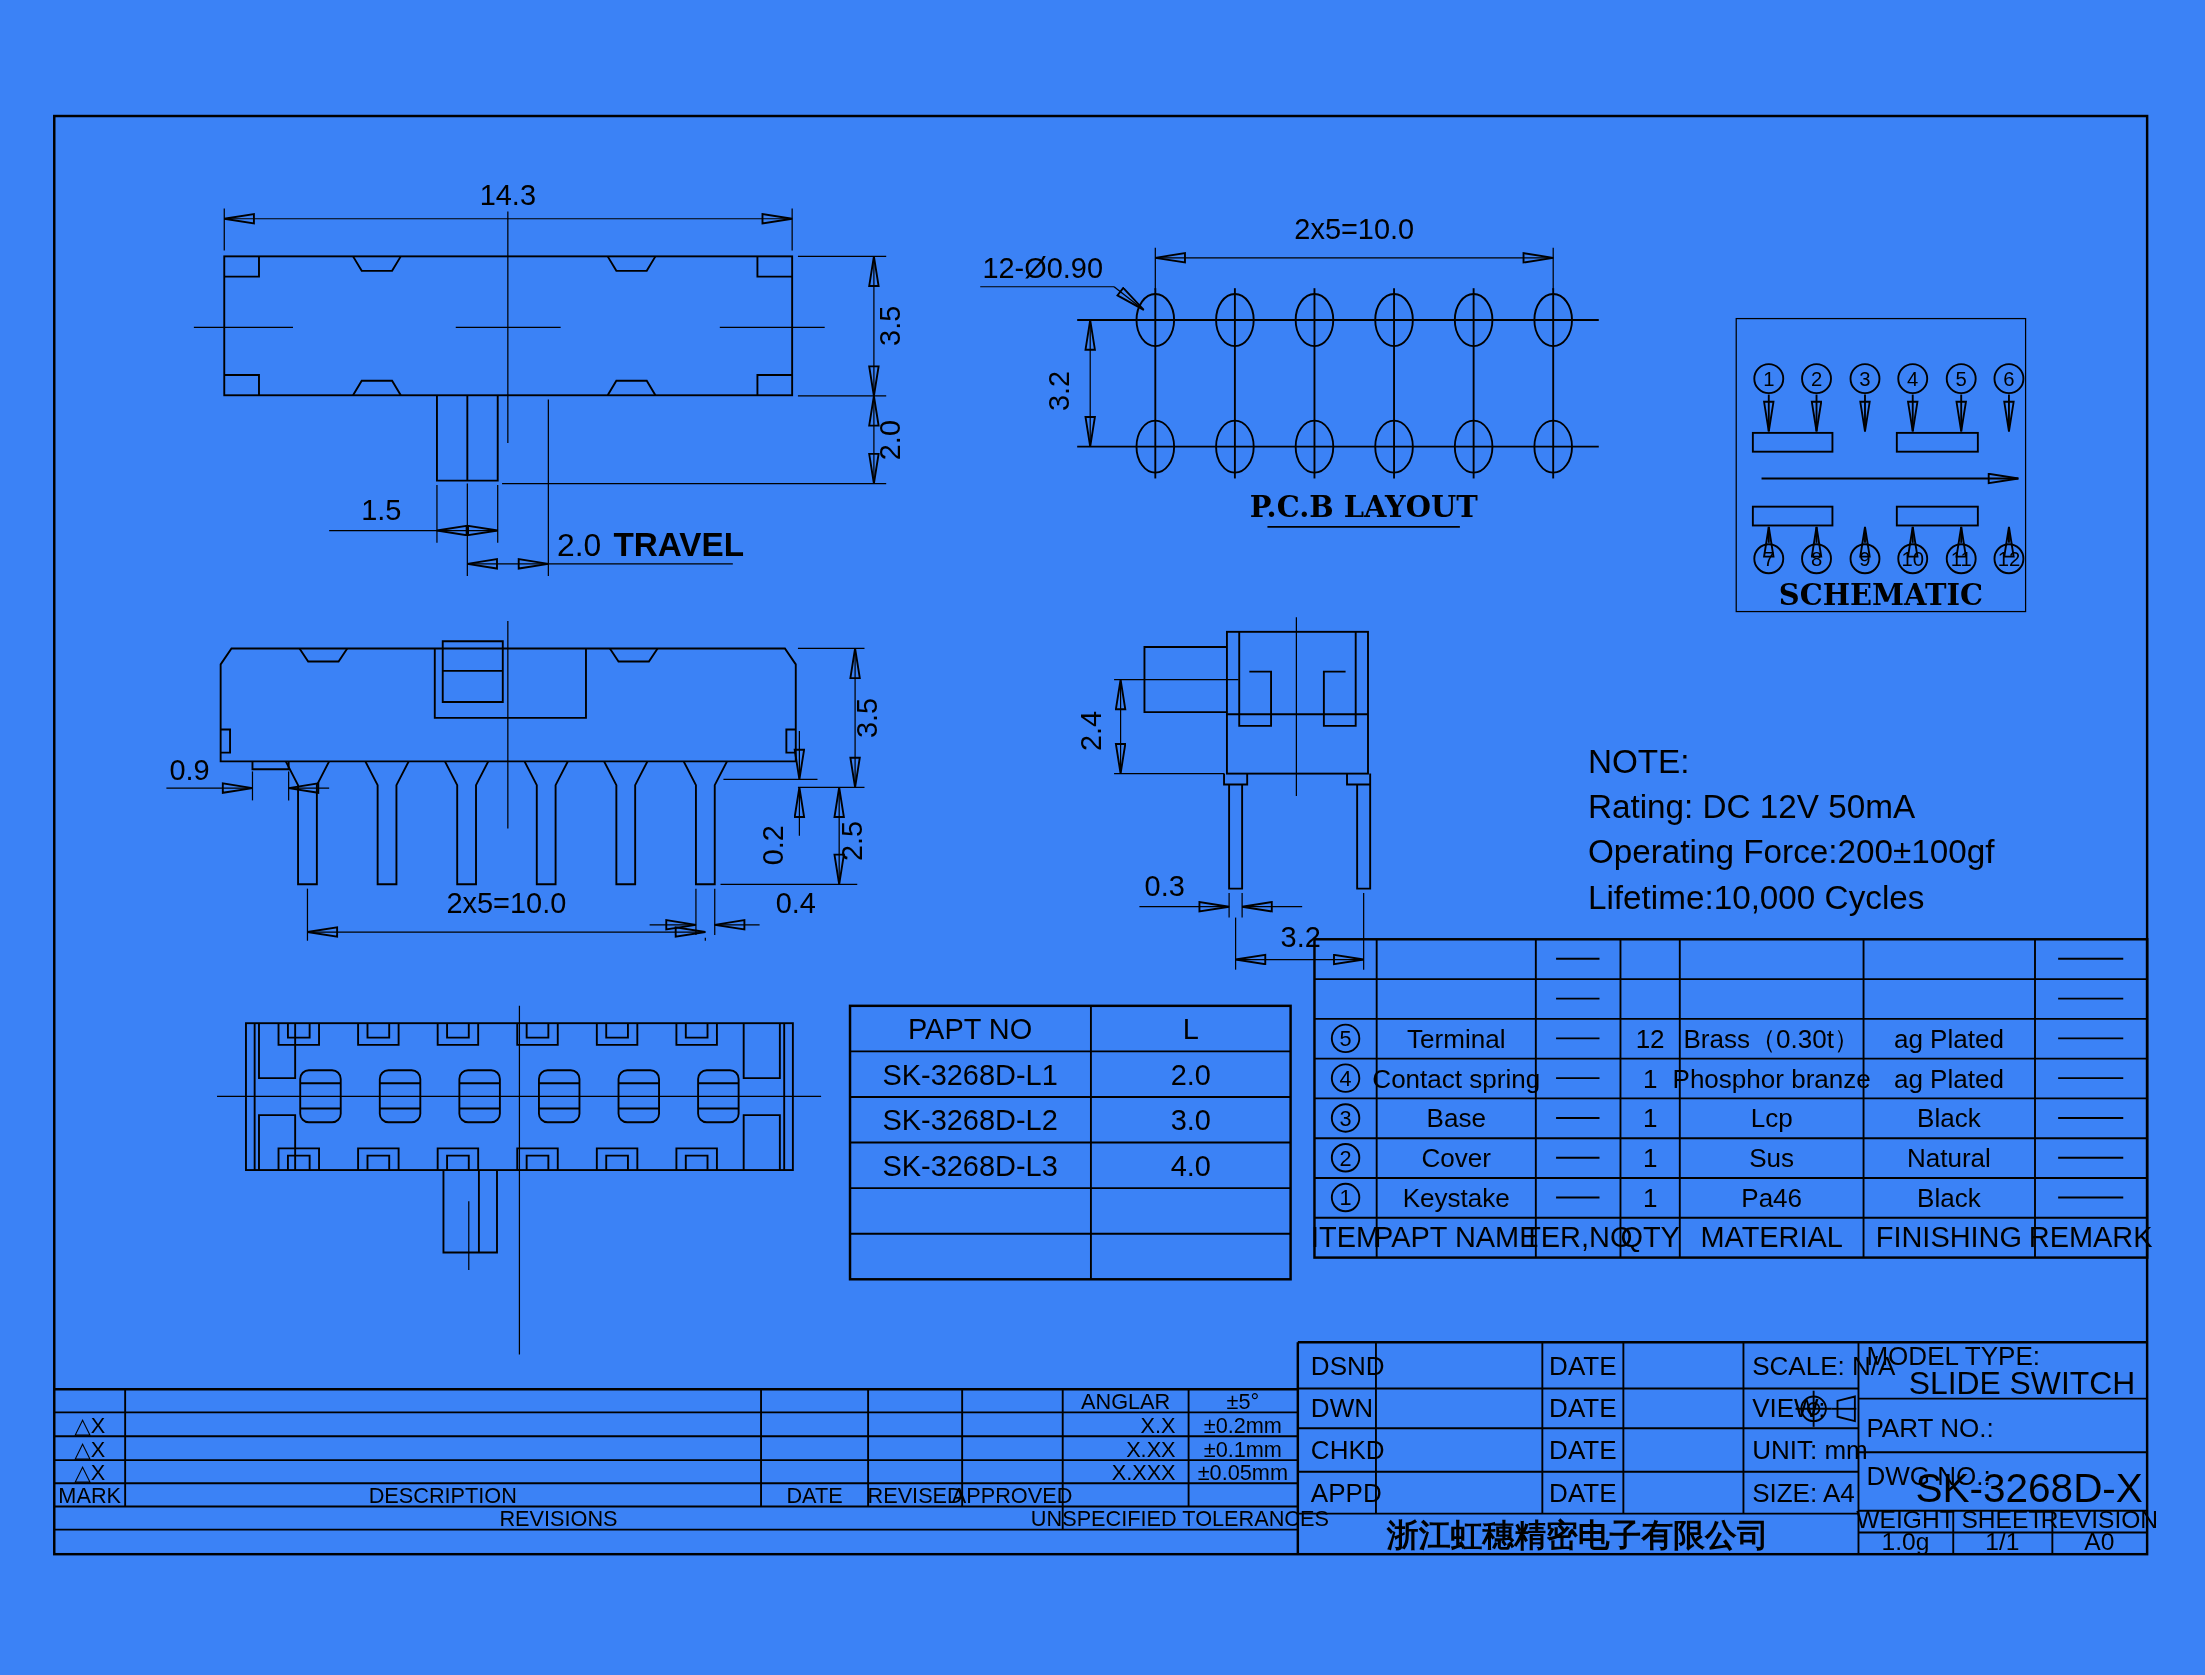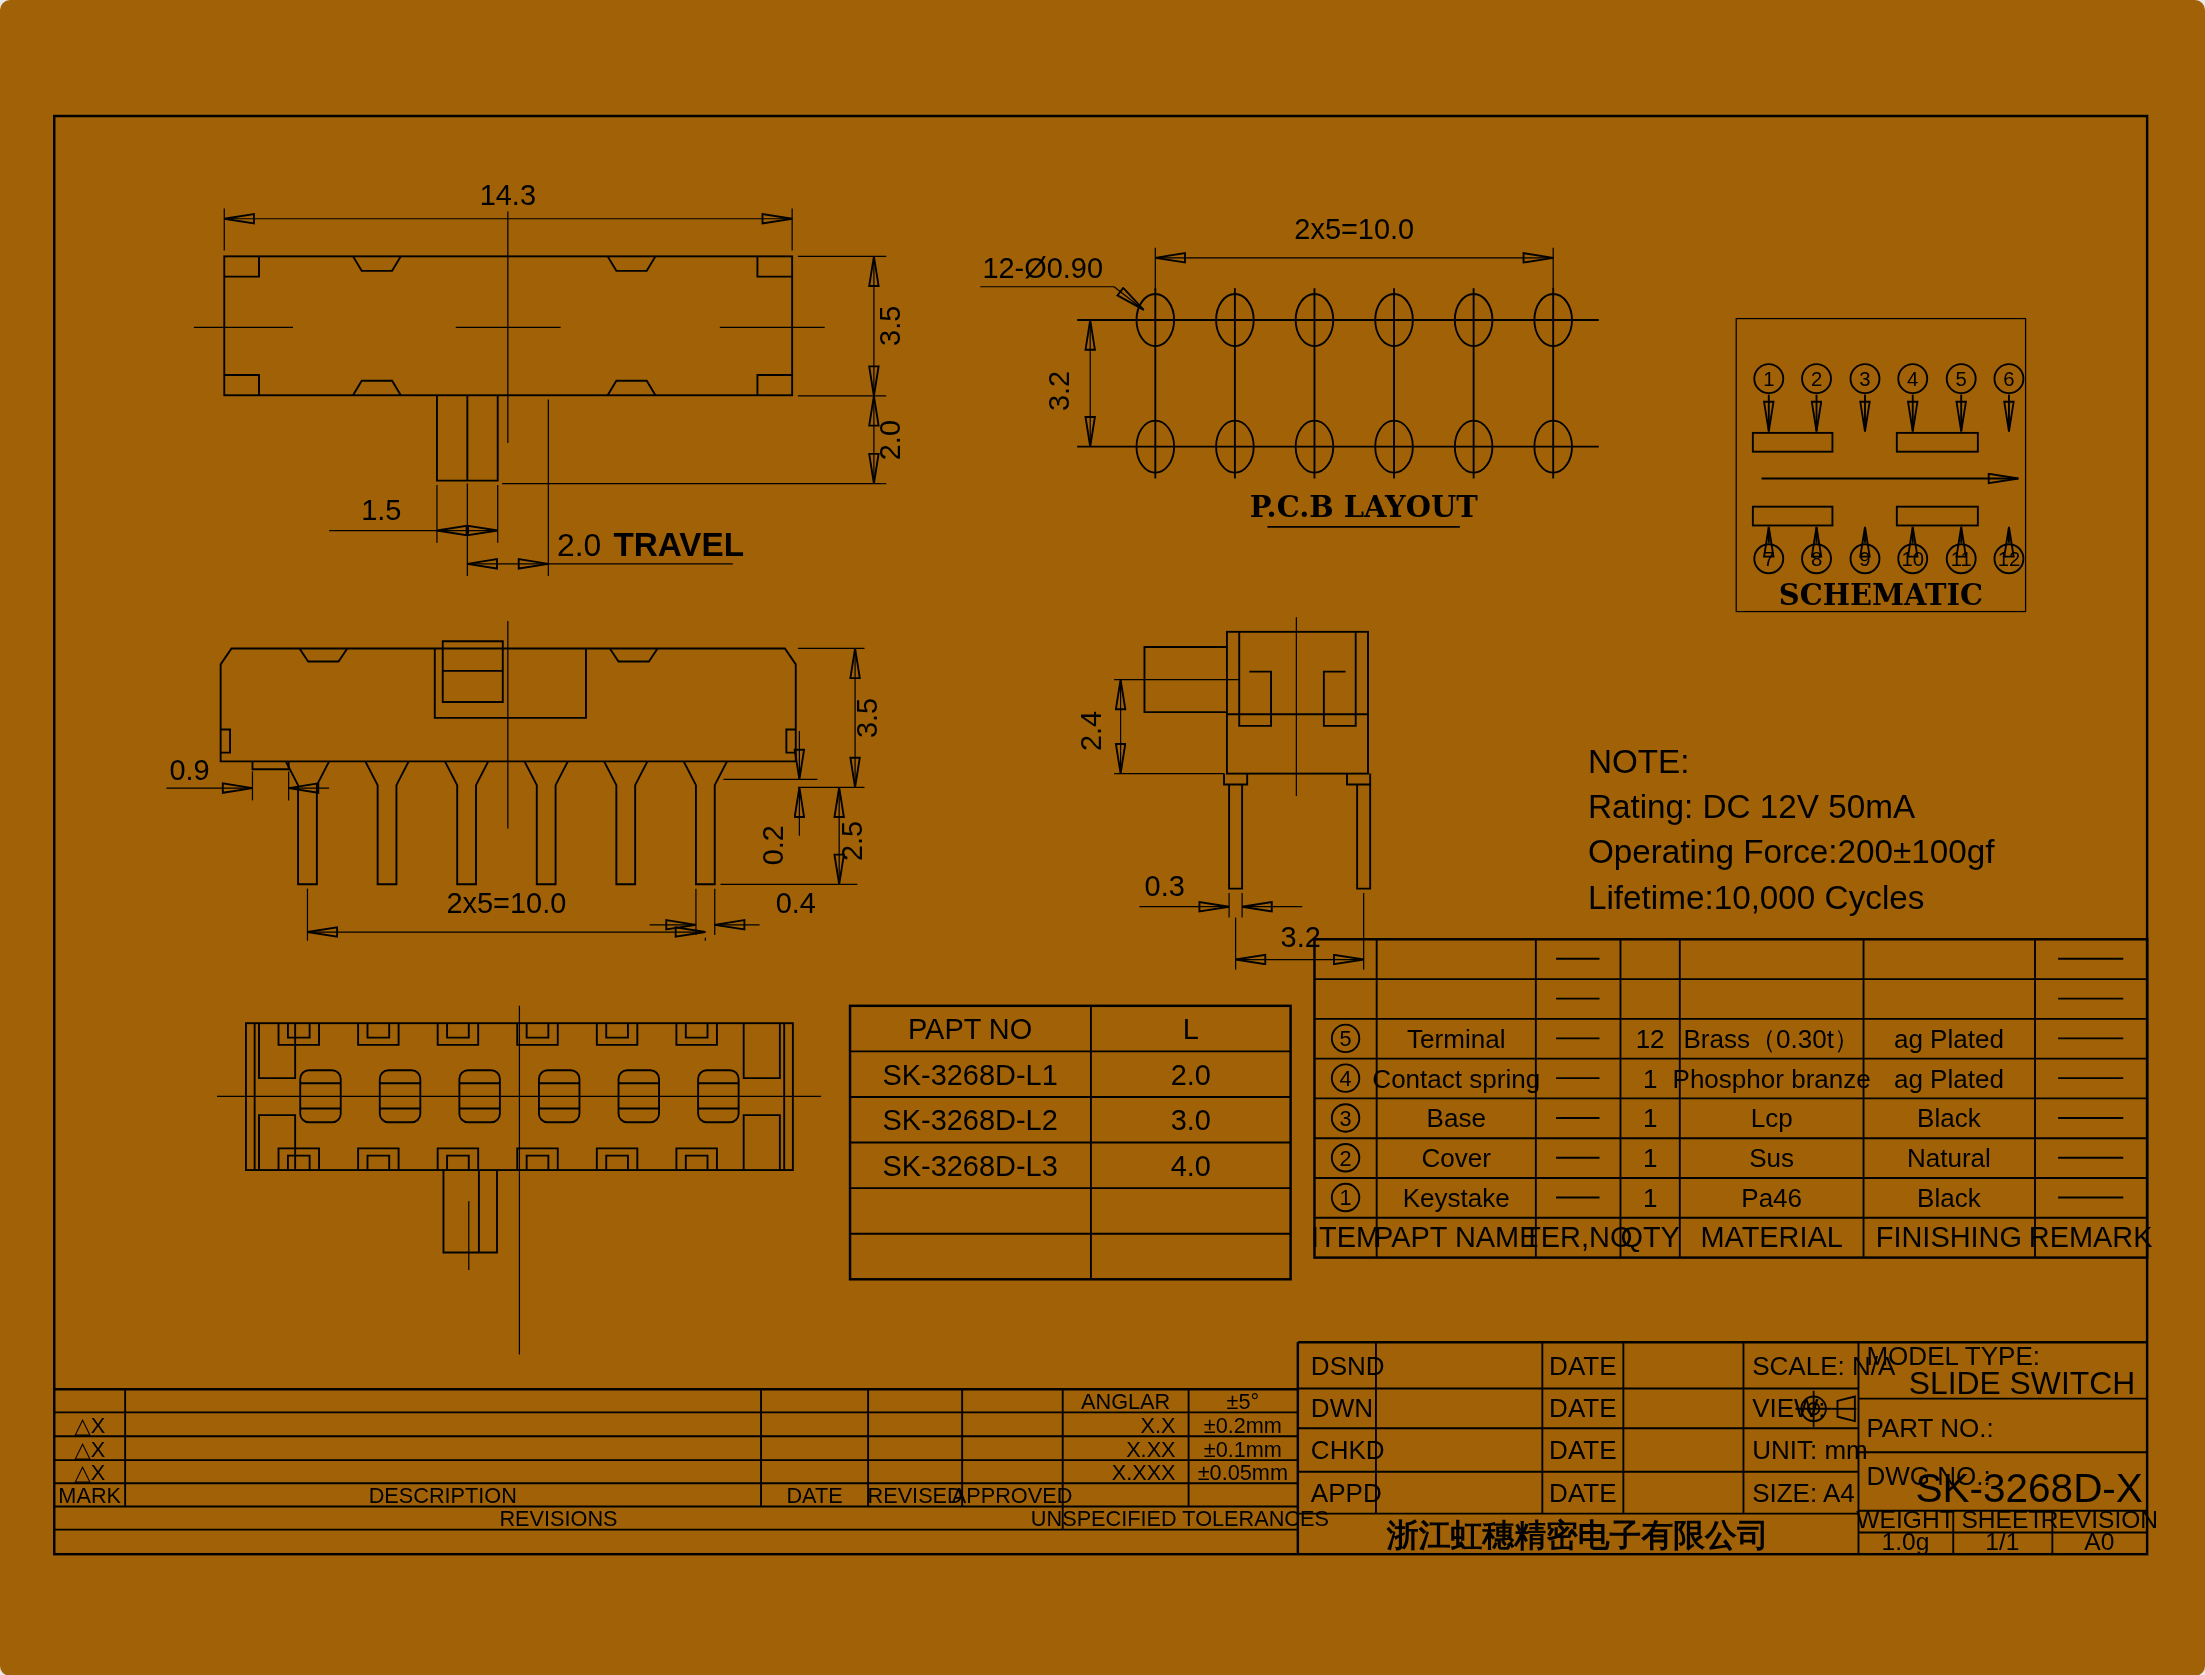--- a/index.html
+++ b/index.html
@@ -1,16 +1,16 @@
 <!DOCTYPE html>
 <html style="font-size:11.6px"><head>
 <meta charset="utf-8">
 <style>
   html,body{margin:0;padding:0;background:#e8e8e8;}
-  .sheet{position:relative;width:2205px;height:1676px;background:#a16207;overflow:hidden;border-radius:10px;}
+  .sheet{position:relative;width:2205px;height:1676px;background:#3b82f6;overflow:hidden;}
   svg{position:absolute;inset:0;}
   svg line,svg path,svg rect,svg circle,svg ellipse,svg polyline{stroke:#000;fill:none;stroke-width:2.6;}
   .tn{stroke-width:1.7;}
   .bd{stroke-width:3.4;}
   svg text{fill:#000;stroke:none;font-family:"Liberation Sans",sans-serif;}
   .t28{font-size:28px}.t30{font-size:30px}.t34{font-size:34px}.t36{font-size:36px}
   .t40{font-size:40px}.t44{font-size:44px}.t46{font-size:46px}.t56{font-size:56px}
   .mid{text-anchor:middle}.end{text-anchor:end}
   .b{font-weight:bold}
   .serif{font-family:"DejaVu Serif",serif;font-weight:bold;}

